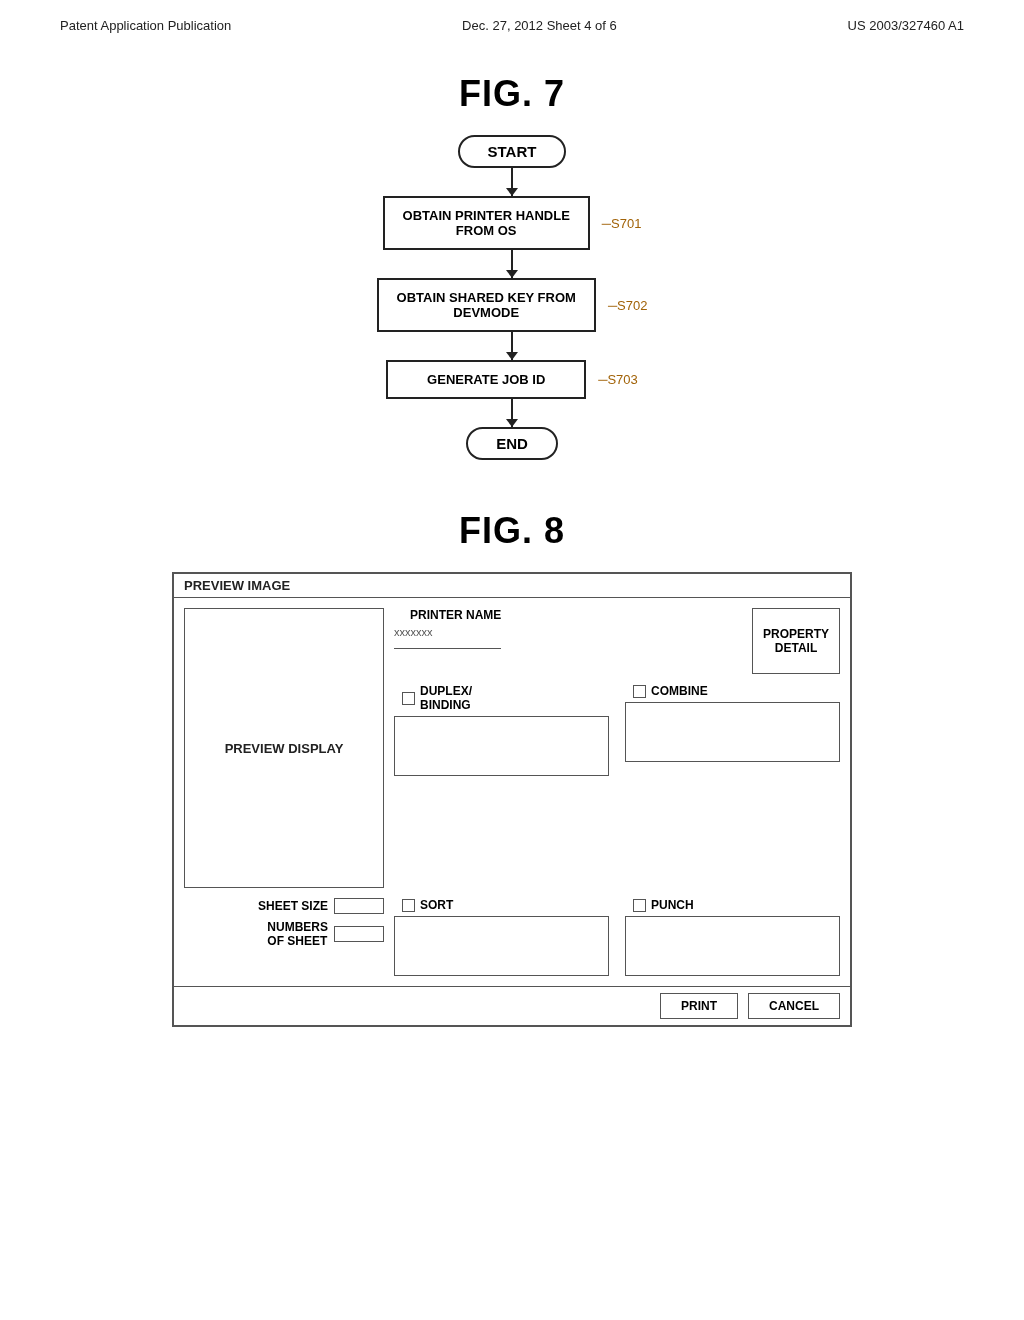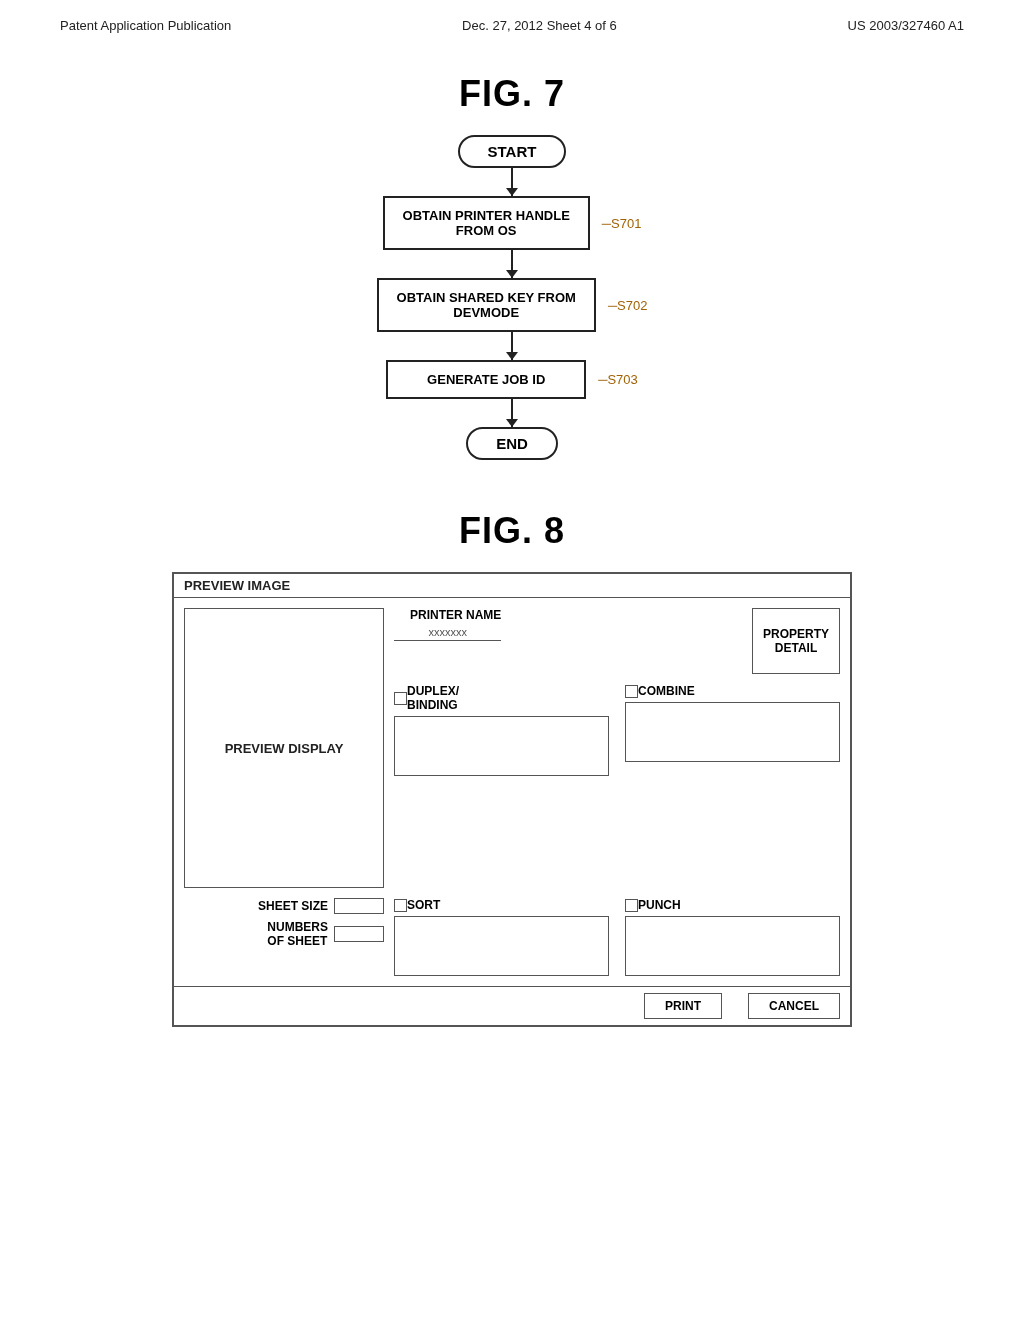--- a/index.html
+++ b/index.html
@@ -159,23 +159,22 @@
     .printer-name-label {
       font-size: 12px;
       font-weight: bold;
       margin-left: 16px;
     }
 
     .printer-name-value {
       font-size: 11px;
       color: #555;
       border-bottom: 1px solid #555;
-      padding-bottom: 2px;
+      padding-bottom: 10px;
       min-width: 100px;
-      text-align: center;
     }
 
     .property-btn {
       border: 1px solid #555;
       padding: 18px 10px;
       font-size: 12px;
       font-weight: bold;
       text-align: center;
       min-width: 80px;
       background: #fff;
@@ -191,22 +190,24 @@
     .option-group {
       display: flex;
       flex-direction: column;
       gap: 4px;
       flex: 1;
     }
 
     .option-header {
       display: flex;
       align-items: center;
+      gap: 5px;
       font-size: 12px;
       font-weight: bold;
+      margin-left: 8px;
     }
 
     .checkbox-box {
       width: 13px;
       height: 13px;
       border: 1.5px solid #555;
       display: inline-block;
       background: #fff;
       flex-shrink: 0;
     }
@@ -215,21 +216,21 @@
       border: 1px solid #555;
       min-height: 60px;
       background: #fff;
     }
 
     .dialog-footer {
       border-top: 1px solid #555;
       padding: 6px 10px;
       display: flex;
       justify-content: flex-end;
-      gap: 26px;
+      gap: 10px;
     }
 
     .footer-btn {
       border: 1px solid #555;
       padding: 5px 20px;
       font-size: 12px;
       font-weight: bold;
       background: #fff;
       cursor: pointer;
       min-width: 70px;

